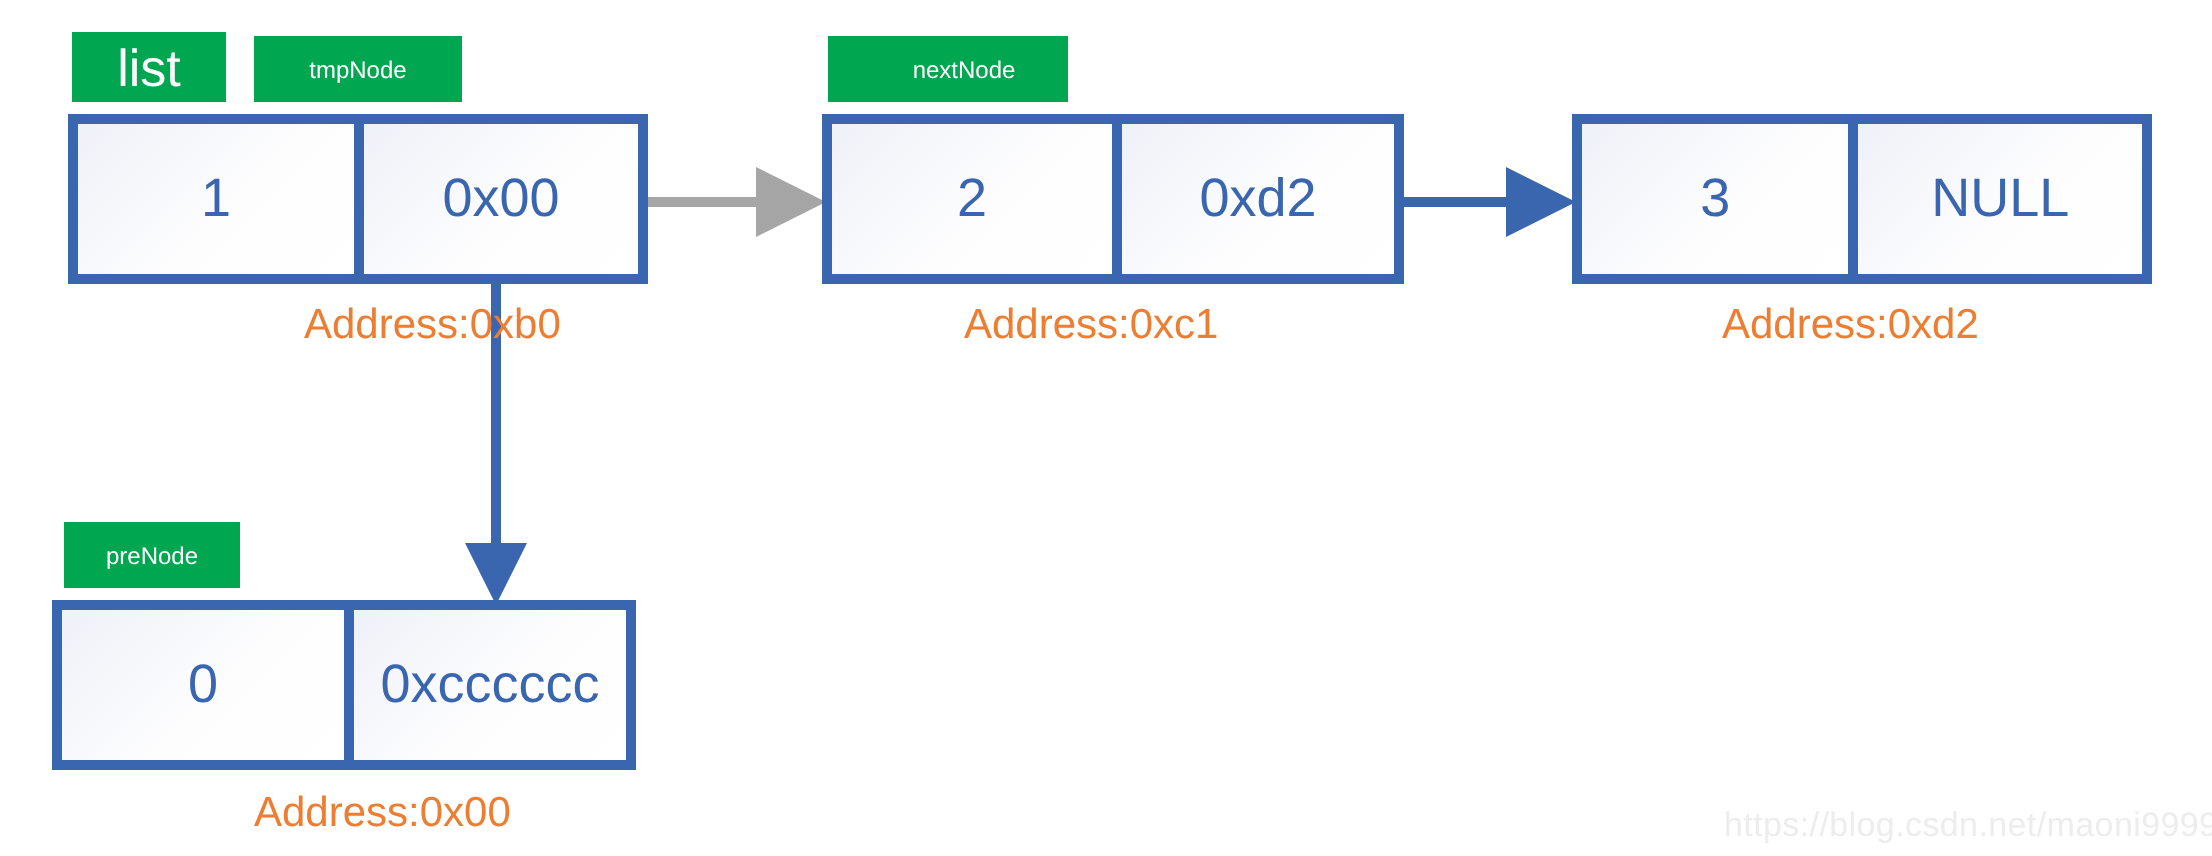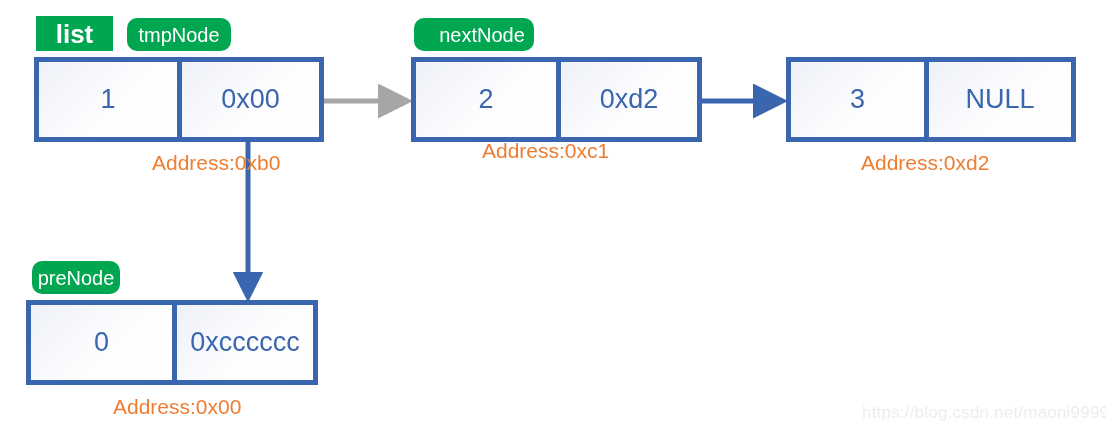--- a/index.html
+++ b/index.html
@@ -46,21 +46,21 @@
     box-sizing: border-box;
     background: #00A650;
     color: #ffffff;
     display: flex;
     align-items: center;
     justify-content: center;
     line-height: 1;
     white-space: nowrap;
   }
   .badge.big  { font-size: 26px; }
-  .badge.small{ font-size: 20px; border-radius: 10px; }
+  .badge.small{ font-size: 12px; }
 
   
   .addr {
     position: absolute;
     color: #ED7D31;
     font-size: 21px;
     line-height: 1;
     white-space: nowrap;
   }
 
@@ -102,21 +102,21 @@
       </marker>
     </defs>
 
     <line x1="313" y1="101" x2="406" y2="101" stroke="#A6A6A6" stroke-width="5" marker-end="url(#head-gray)"></line>
 
     <line x1="696" y1="101" x2="781" y2="101" stroke="#3A66AF" stroke-width="5" marker-end="url(#head-blue)"></line>
 
     <line x1="248" y1="140" x2="248" y2="296" stroke="#3A66AF" stroke-width="5" marker-end="url(#head-blue-down)"></line>
   </svg>
 
-  <div class="badge big" style="left:36px; top:16px; width:77px; height:35px;font-weight:bold;">list</div>
+  <div class="badge big" style="left:36px; top:16px; width:77px; height:35px;">list</div>
   <div class="badge small" style="left:127px; top:18px; width:104px; height:33px;">tmpNode</div>
 
   <div class="node" style="left:34px; top:57px; width:290px; height:85px;">
     <div class="cell data" style="width:143px;">
         <span>1</span>
       </div>
     <div class="cell next" style="width:137px;align-items:center;">
         <span>0x00</span>
       </div>
   </div>
@@ -125,21 +125,21 @@
   <div class="badge small" style="left:414px; top:18px; width:120px; height:33px;padding-left:16px;">nextNode</div>
 
   <div class="node" style="left:411px; top:57px; width:291px; height:85px;">
     <div class="cell data" style="width:145px;">
         <span>2</span>
       </div>
     <div class="cell next" style="width:136px;justify-content:center;">
         <span>0xd2</span>
       </div>
   </div>
-  <div class="addr" style="left:482px; top:140px;">Address:0xc1</div>
+  <div class="addr" style="left:482px; top:152px;">Address:0xc1</div>
 
   <div class="node" style="left:786px; top:57px; width:290px; height:85px;">
     <div class="cell data" style="width:144px;">
         <span>3</span>
       </div>
     <div class="cell next" style="width:148px;">
         <span>NULL</span>
       </div>
   </div>
   <div class="addr" style="left:861px; top:152px;text-align:center;">Address:0xd2</div>
@@ -147,17 +147,17 @@
   <div class="badge small" style="left:32px; top:261px; width:88px; height:33px;">preNode</div>
 
   <div class="node" style="left:26px; top:300px; width:292px; height:85px;">
     <div class="cell data" style="width:146px;">
         <span>0</span>
       </div>
     <div class="cell next" style="width:136px;">
         <span>0xcccccc</span>
       </div>
   </div>
-  <div class="addr" style="left:113px; top:396px;">Address:0x00</div>
+  <div class="addr" style="left:127px; top:396px;">Address:0x00</div>
 
   <div class="watermark" style="left:862px; top:404px;">https://blog.csdn.net/maoni99999</div>
 
 </div>
 
 </body></html>

